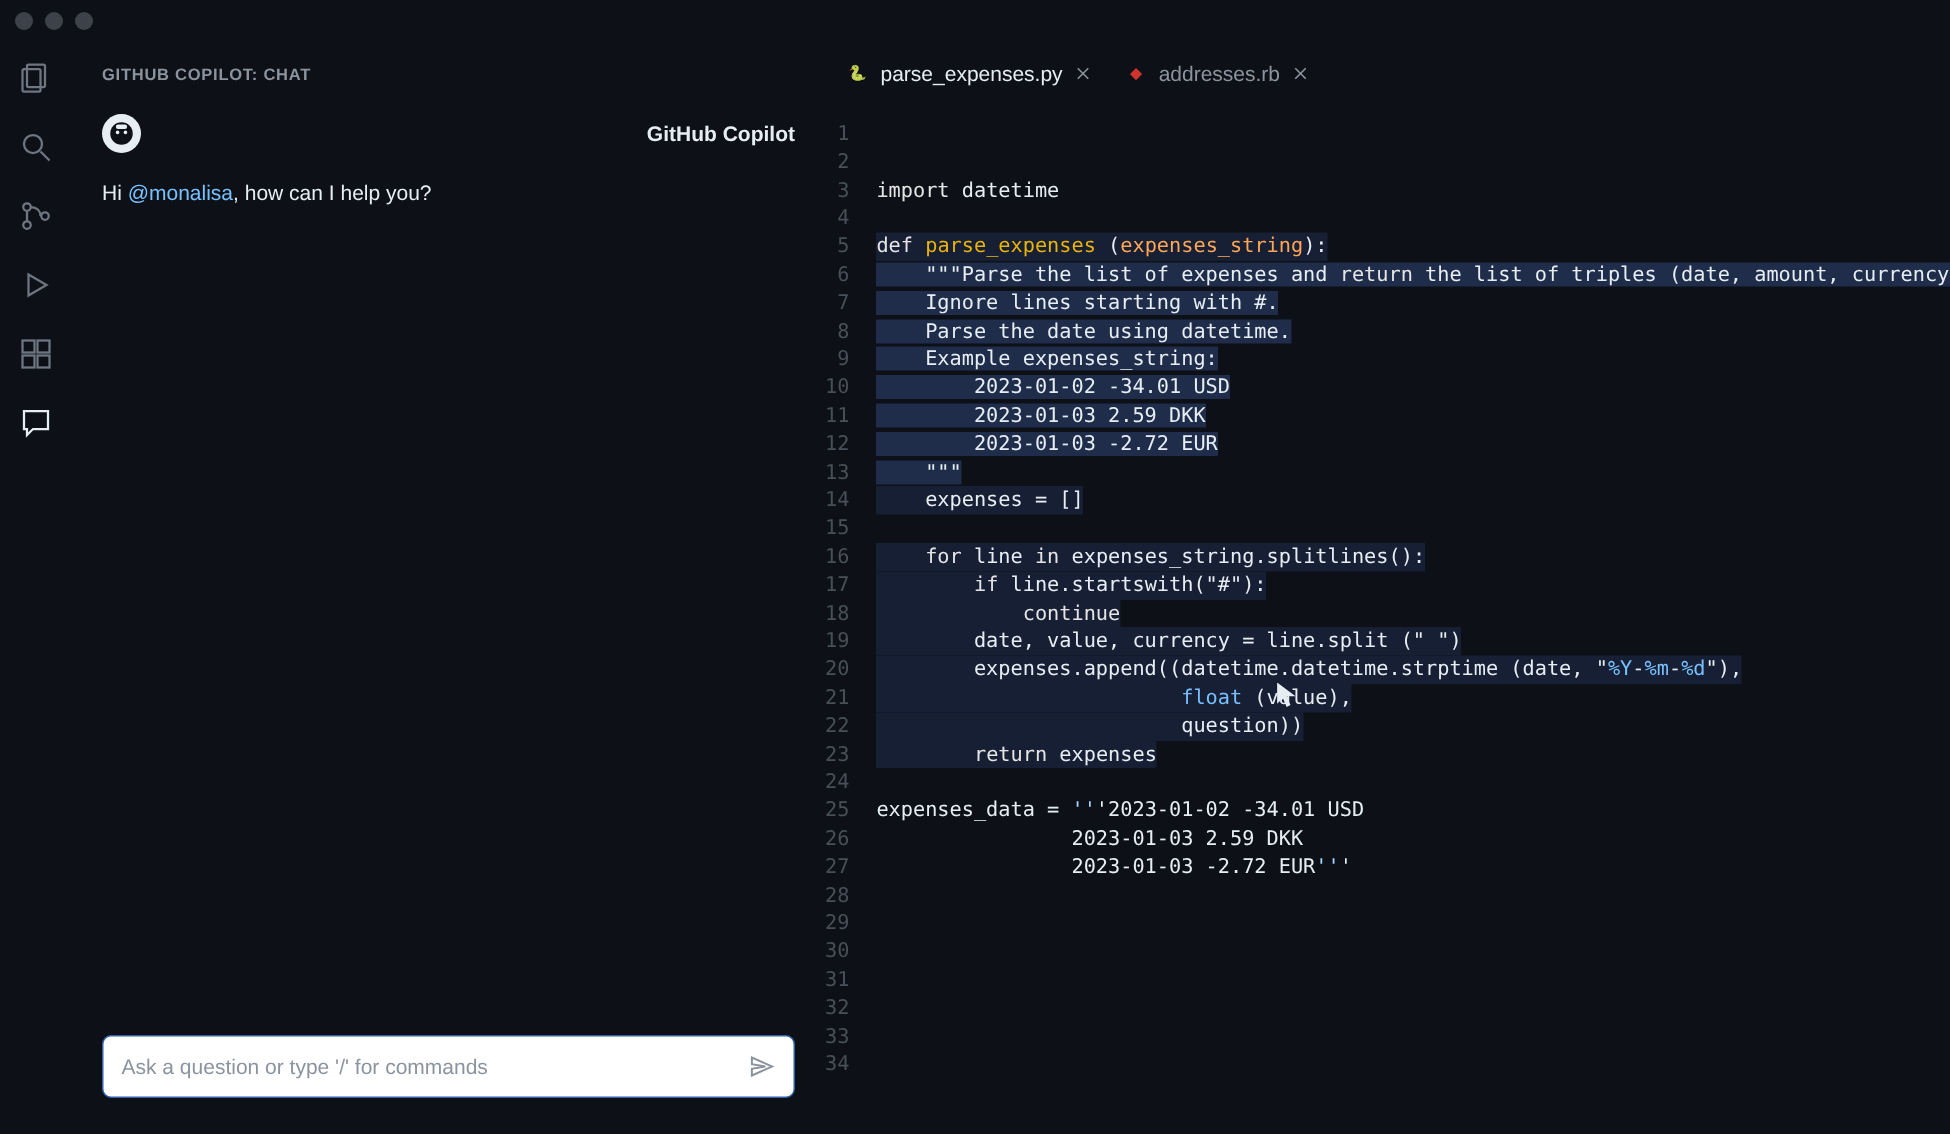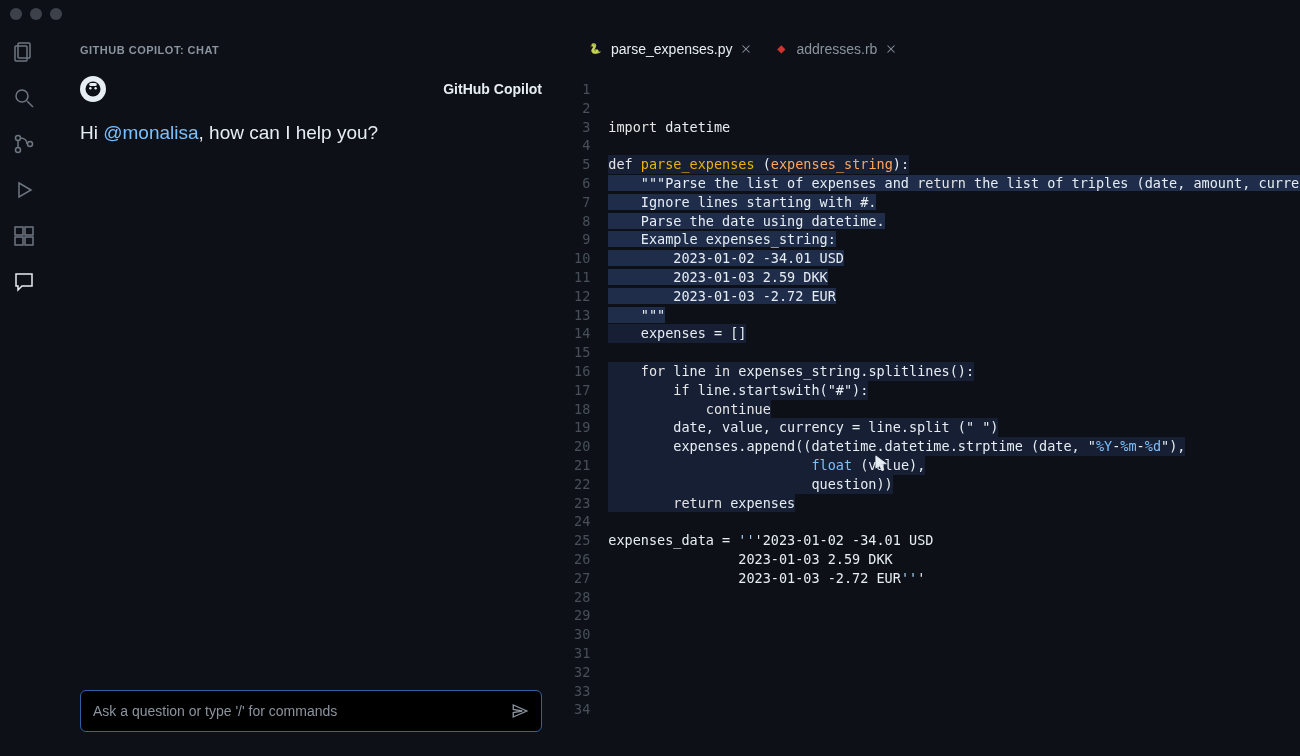--- a/index.html
+++ b/index.html
@@ -19,21 +19,21 @@
     display: flex;
     align-items: center;
     padding-left: 10px;
     background: #0d1117;
   }
   .traffic-lights { display: flex; gap: 8px; }
   .traffic-light {
     width: 12px; height: 12px; border-radius: 50%;
     background: #3d424a;
   }
-  .main-layout { display: flex; flex: 1; min-height: 0; gap: 12px; }
+  .main-layout { display: flex; flex: 1; min-height: 0; }
   .activity-bar {
     width: 48px;
     display: flex;
     flex-direction: column;
     align-items: center;
     padding-top: 12px;
     gap: 22px;
     background: #0d1117;
   }
   .activity-bar .icon {
@@ -71,37 +71,37 @@
   }
   .copilot-avatar {
     width: 26px; height: 26px;
     border-radius: 50%;
     background: #e6edf3;
     display: flex; align-items: center; justify-content: center;
   }
   .copilot-avatar svg { width: 18px; height: 18px; fill: #0d1117; }
   .chat-name { font-size: 14px; font-weight: 600; }
   .chat-message {
-    font-size: 19px;
+    font-size: 14px;
     line-height: 1.55;
     color: #e6edf3;
     margin-bottom: 16px;
   }
   .mention { color: #79c0ff; }
   .chat-input-wrap {
     padding: 12px 20px 24px 20px;
   }
   .chat-input {
     border: 1px solid #3061a7;
     border-radius: 6px;
     padding: 12px 44px 12px 12px;
     color: #8b949e;
     font-size: 14px;
     position: relative;
-    background: #000000;
+    background: #ffffff;
   }
   .send-icon {
     position: absolute; right: 12px; top: 50%; transform: translateY(-50%);
     width: 18px; height: 18px;
     color: #8b949e;
   }
   .send-icon svg { width: 18px; height: 18px; stroke: currentColor; fill: none; stroke-width: 1.8; }
 
   .editor-area {
     flex: 1;

